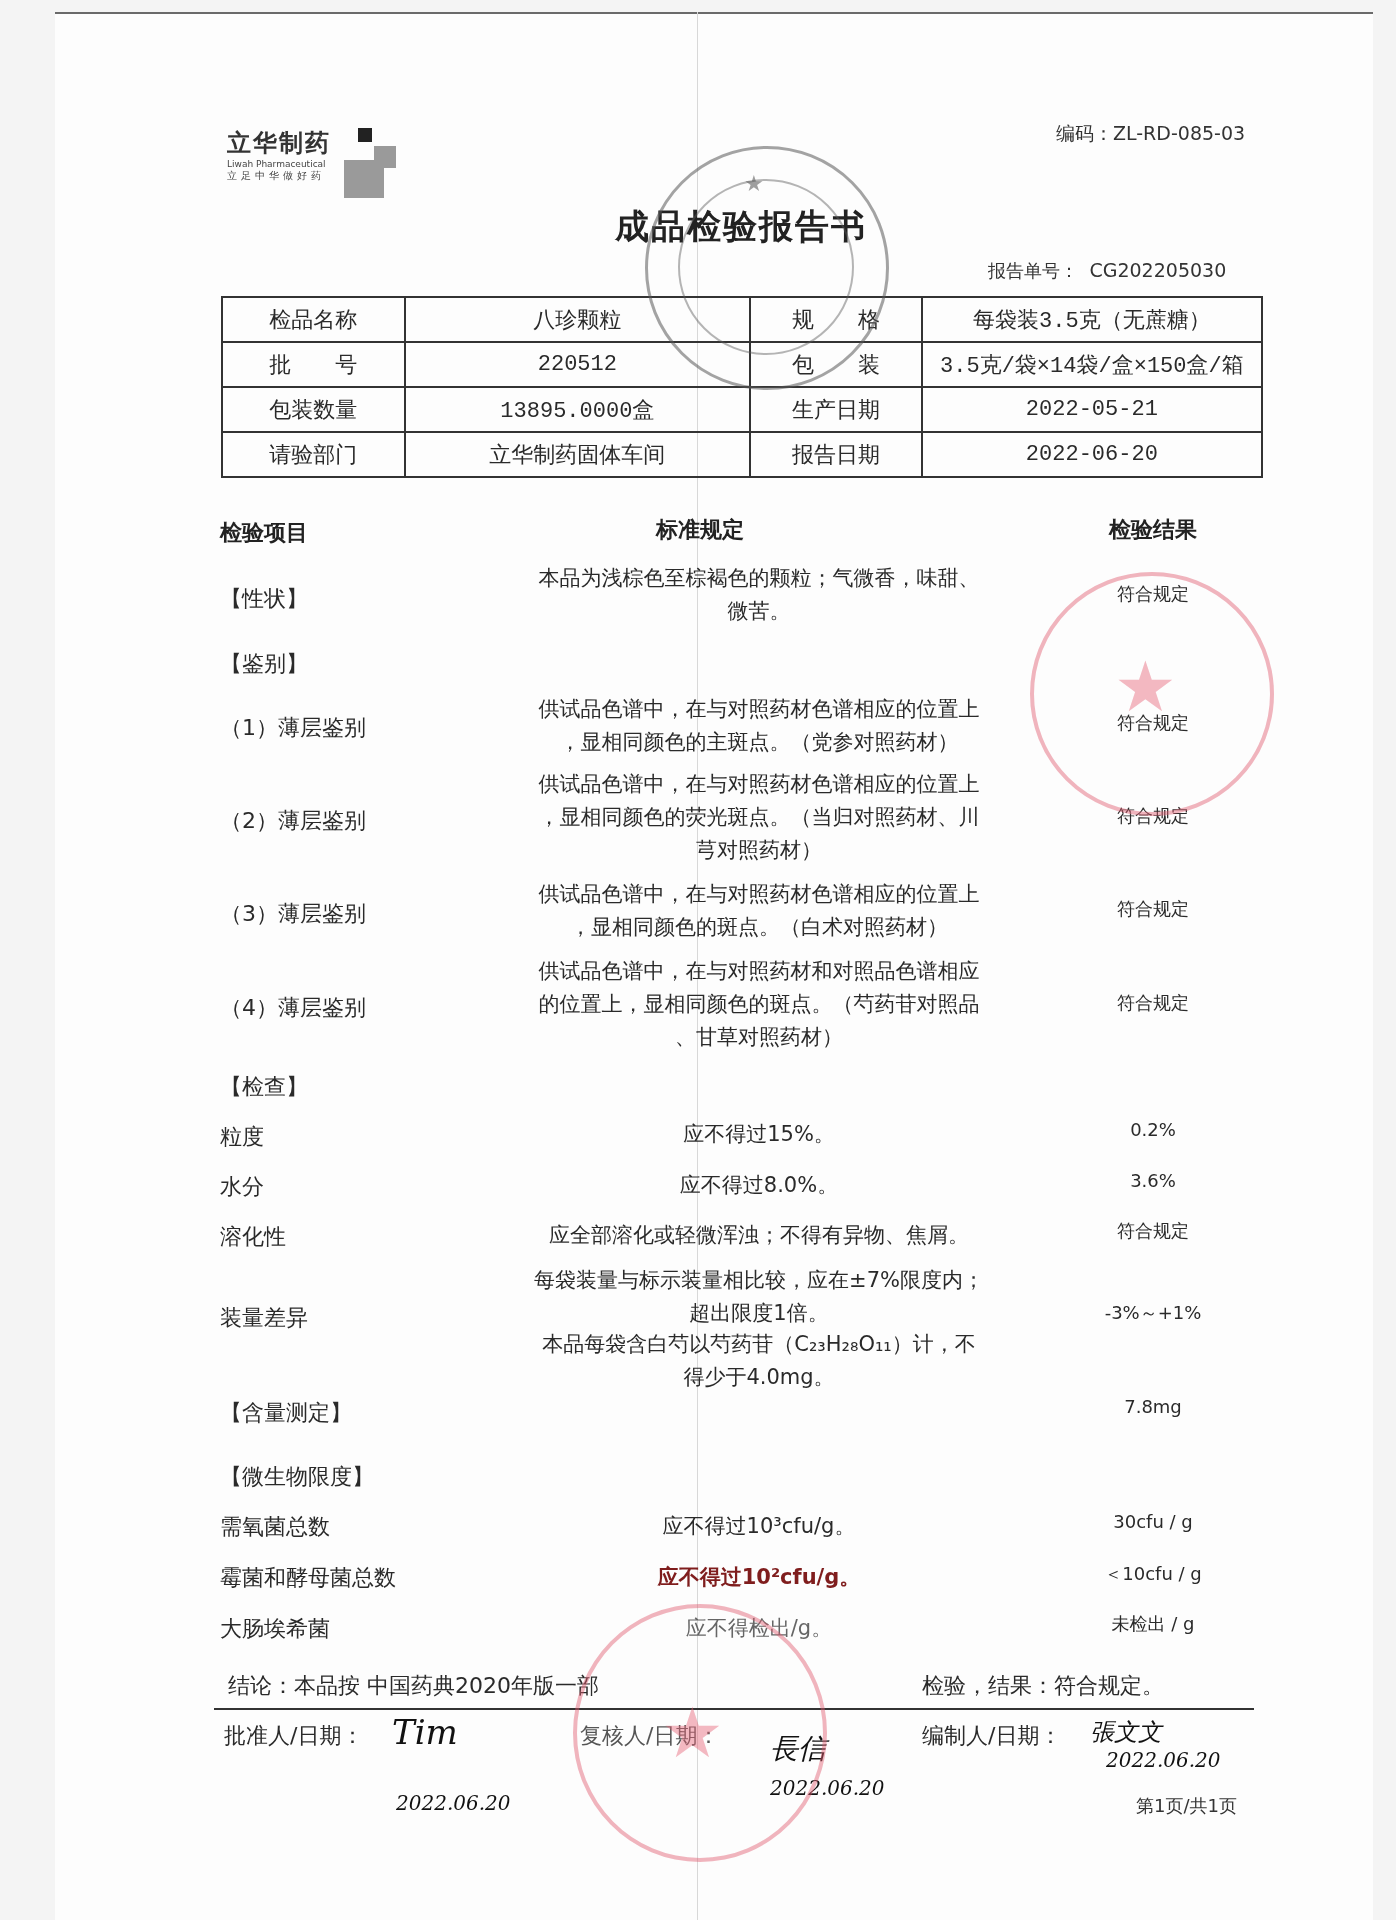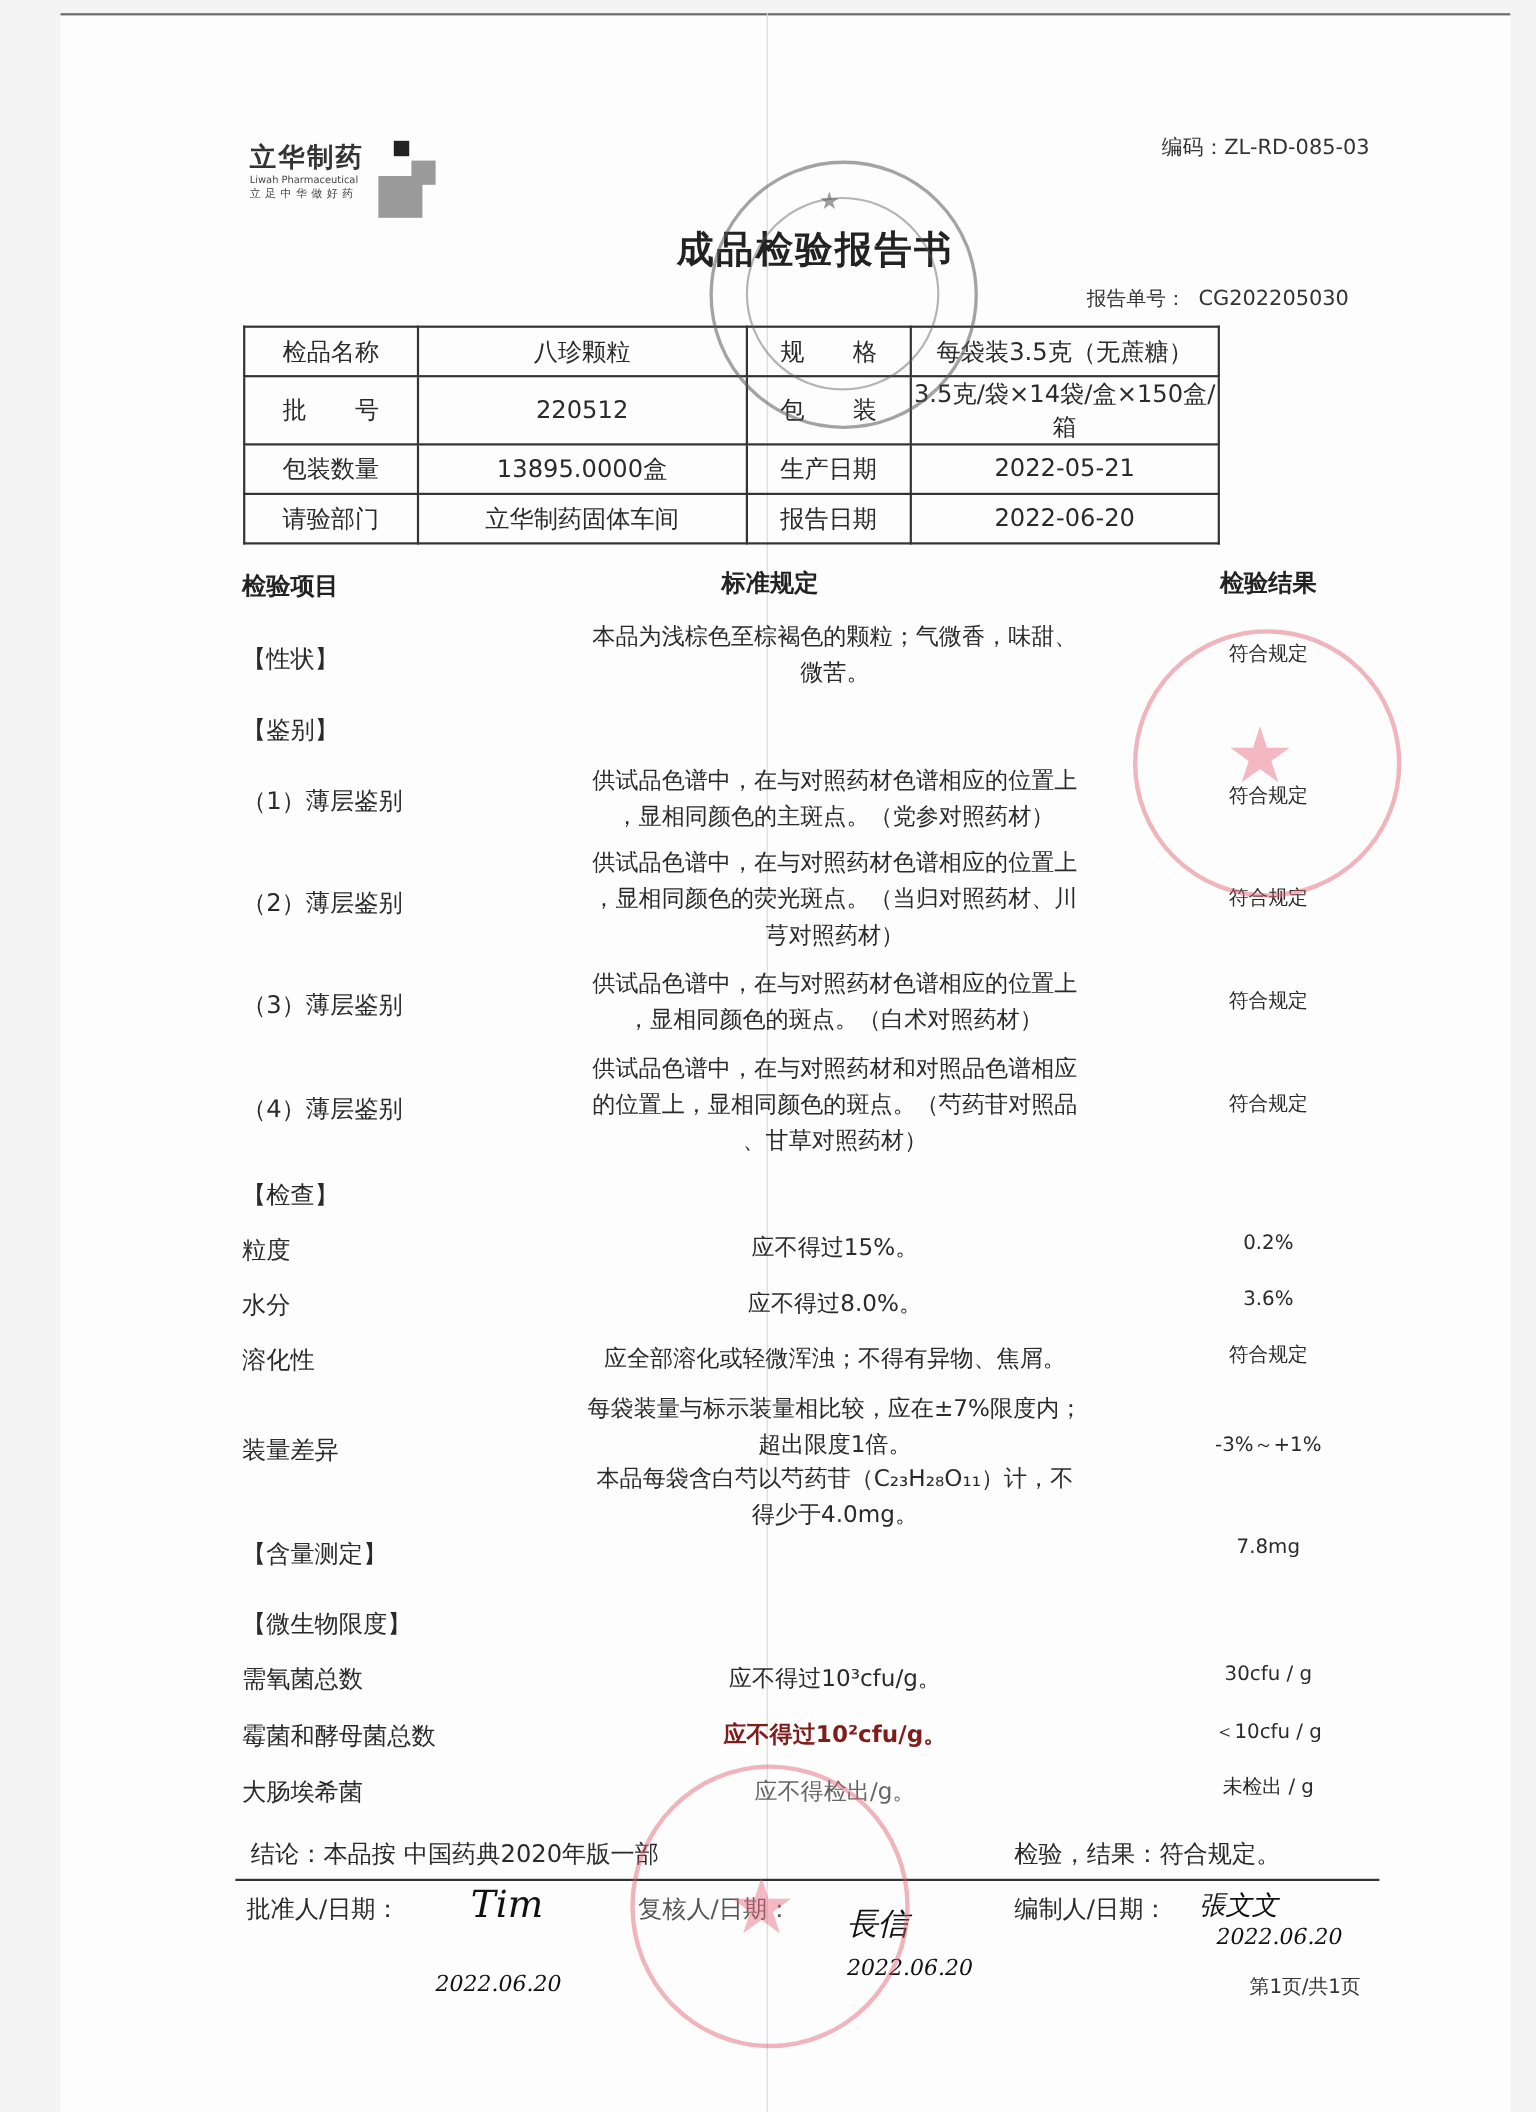--- a/index.html
+++ b/index.html
@@ -9,21 +9,21 @@
         border-top:2px solid #6a6a6a;}
   .fold{position:absolute;left:697px;top:12px;width:1px;height:1908px;background:#d8d8d8;}
   .abs{position:absolute;}
   .logo-cn{font-size:24px;font-weight:bold;color:#333;letter-spacing:2px;}
   .logo-en{font-size:9px;font-weight:normal;color:#444;}
   .logo-sl{font-size:10px;font-weight:normal;color:#444;letter-spacing:4px;}
   .logo-mark{position:absolute;}
   .code{font-size:19px;color:#333;}
   .title{font-size:34px;font-weight:bold;letter-spacing:2px;color:#222;}
   .report-no{font-size:18px;color:#333;}
-  table.info{position:absolute;left:221px;top:296px;width:888px;border-collapse:collapse;}
+  table.info{position:absolute;left:221px;top:296px;width:1042px;border-collapse:collapse;font-family:Liberation Mono, monospace;}
   table.info td{border:2px solid #333;height:43px;font-size:22px;text-align:center;color:#2a2a2a;padding:0;}
   .sechead{font-size:22px;font-weight:bold;color:#222;}
   .lbl{font-size:22px;color:#2a2a2a;}
   .std{font-size:21px;color:#2a2a2a;text-align:center;line-height:33px;width:560px;}
   .res{font-size:18px;color:#2a2a2a;text-align:center;width:220px;}
   .hr{position:absolute;height:2px;background:#333;}
   .stamp{position:absolute;border-radius:50%;}
   .stamp-gray{border:3px solid rgba(90,90,90,0.55);}
   .stamp-red{border:4px solid rgba(225,90,110,0.45);}
   .stamp-text{position:absolute;font-size:20px;}
@@ -186,21 +186,21 @@
 </div>
 <div class="abs res" style="left:1043px;top:1612px;">未检出 / g</div>
 
 <div class="abs lbl" style="left:228px;top:1671px;">
   <span>结论：本品按</span>&nbsp;<span>中国药典2020年版一部</span>
 </div>
 <div class="abs lbl" style="left:922px;top:1671px;">检验，结果：符合规定。</div>
 <div class="hr" style="left:214px;top:1708px;width:1040px;"></div>
 
 <div class="abs lbl" style="left:224px;top:1721px;">批准人/日期：</div>
-<div class="abs sig" style="left:392px;top:1712px;font-size:34px;margin-left:36px;">Tim</div>
+<div class="abs sig" style="left:392px;top:1712px;font-size:34px;">Tim</div>
 <div class="abs sig" style="left:396px;top:1791px;font-size:20px;">2022.06.20</div>
 
 <div class="abs lbl" style="left:580px;top:1721px;color:#555;">复核人/日期：</div>
 <div class="abs sig" style="left:770px;top:1730px;font-size:28px;">長信</div>
 <div class="abs sig" style="left:770px;top:1776px;font-size:20px;">2022.06.20</div>
 
 <div class="abs lbl" style="left:922px;top:1721px;">编制人/日期：</div>
 <div class="abs sig" style="left:1090px;top:1716px;font-size:24px;">張文文</div>
 <div class="abs sig" style="left:1106px;top:1748px;font-size:20px;">2022.06.20</div>
 

